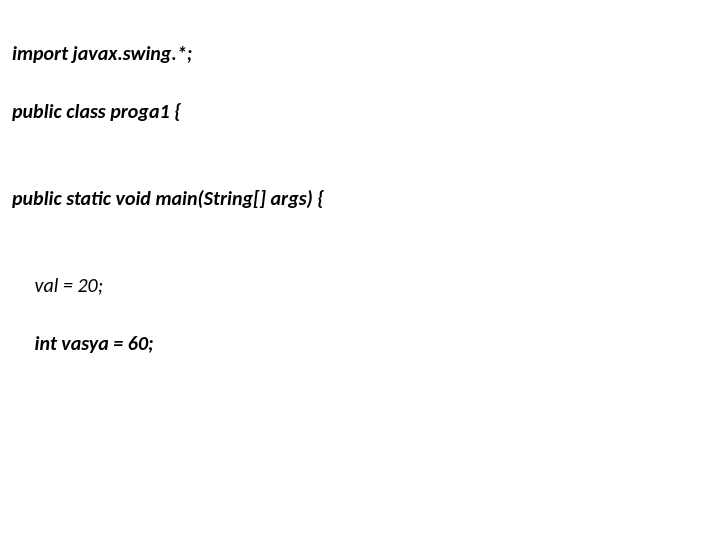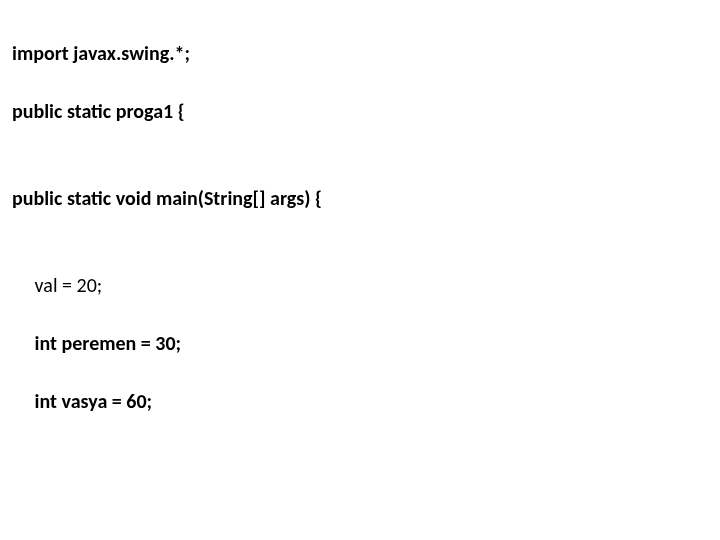--- a/index.html
+++ b/index.html
@@ -12,34 +12,34 @@
     font-size: 20px;
     color: #000000;
     line-height: 1.45;
   }
   .page {
     padding: 10px 12px;
     white-space: pre;
   }
   .code-line {
     display: block;
+    font-style: italic;
   }
   .bold { font-weight: 700; }
 </style>
 </head>
 <body>
 
 <div class="page">
 <span class="code-line bold">import javax.swing.*;</span>
-<span class="code-line bold">public static proga1 {</span>
+<span class="code-line bold">public class proga1 {</span>
 <span class="code-line"></span>
 <span class="code-line bold">public static void main(String[] args) {</span>
 <span class="code-line"></span>
 <span class="code-line"><span>     </span><span>val = 20;</span></span>
-<span class="code-line bold">     int peremen = 30;</span>
 <span class="code-line bold">     int vasya = 60;</span>
 
 <span class="code-line"></span>
 
 
 
 <span class="code-line"></span>
 
 </div>
 

